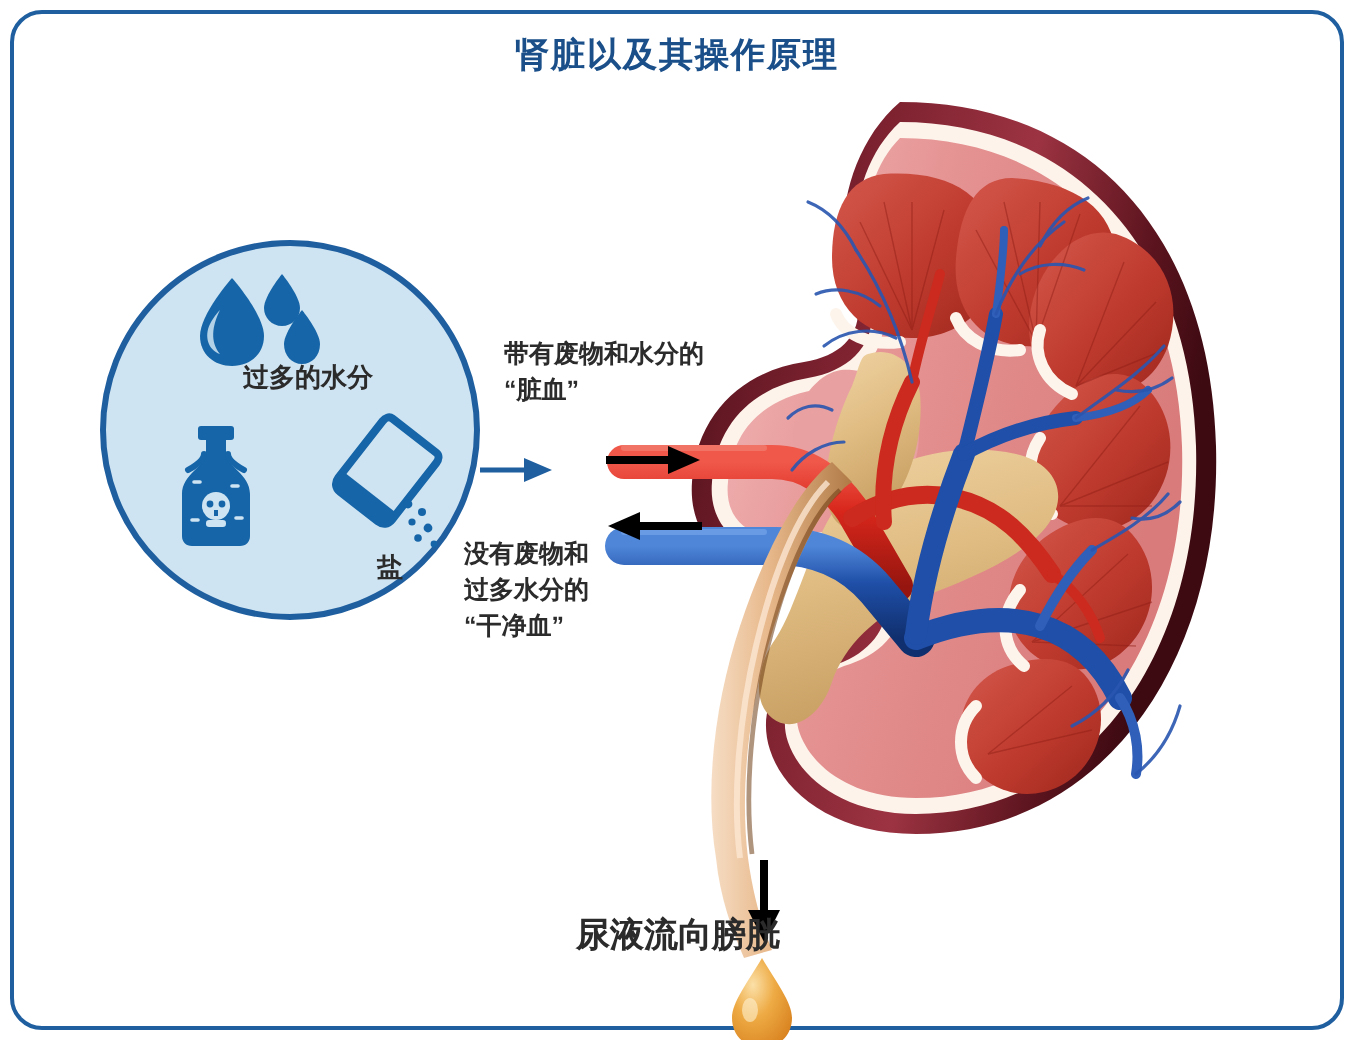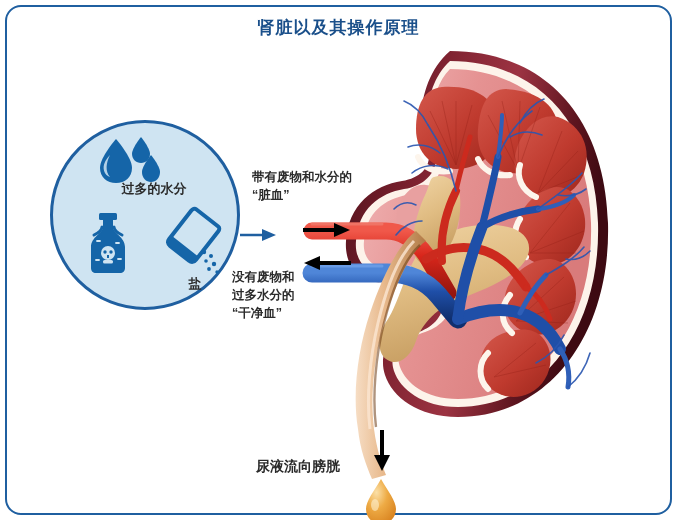--- a/index.html
+++ b/index.html
@@ -84,21 +84,21 @@
   .callout {
     position: absolute;
     font-size: 12.5px;
     font-weight: bold;
     color: #2b2b2b;
     line-height: 1.45;
     white-space: pre-line;
   }
   #callout-dirty { left: 252px; top: 168px; }
   #callout-clean { left: 232px; top: 268px; }
-  #callout-urine { left: 256px; top: 456px; font-size: 14px; }
+  #callout-urine { left: 288px; top: 456px; font-size: 17px; }
 
   svg { display: block; overflow: visible; }
 </style>
 </head>
 <body>
 
 <div id="canvas">
 
   <div class="frame"></div>
 

